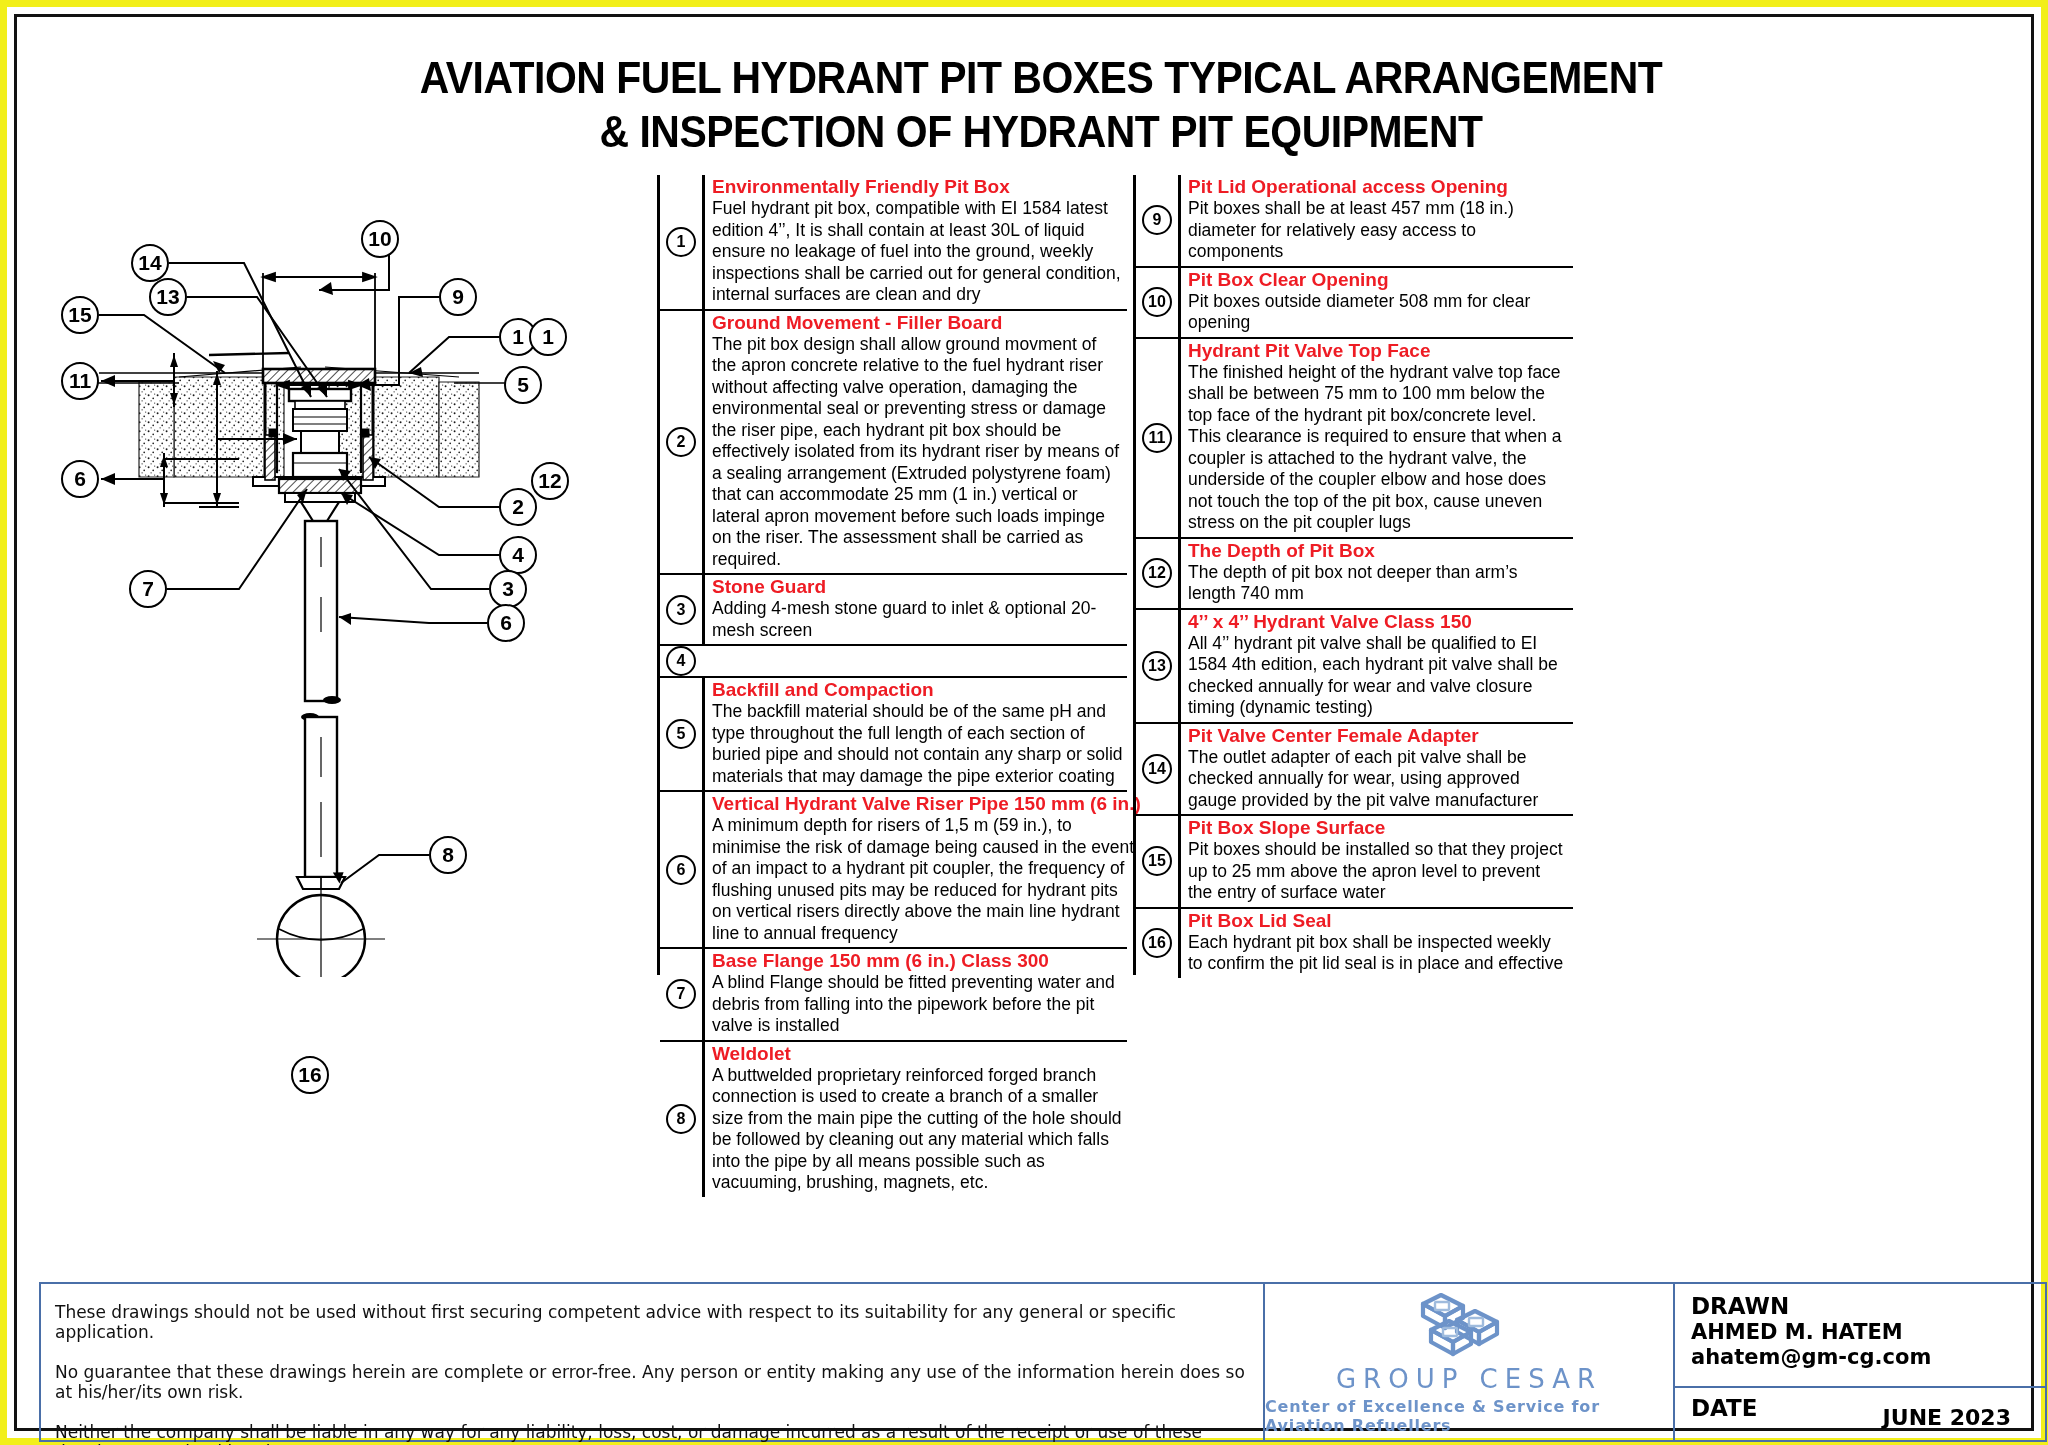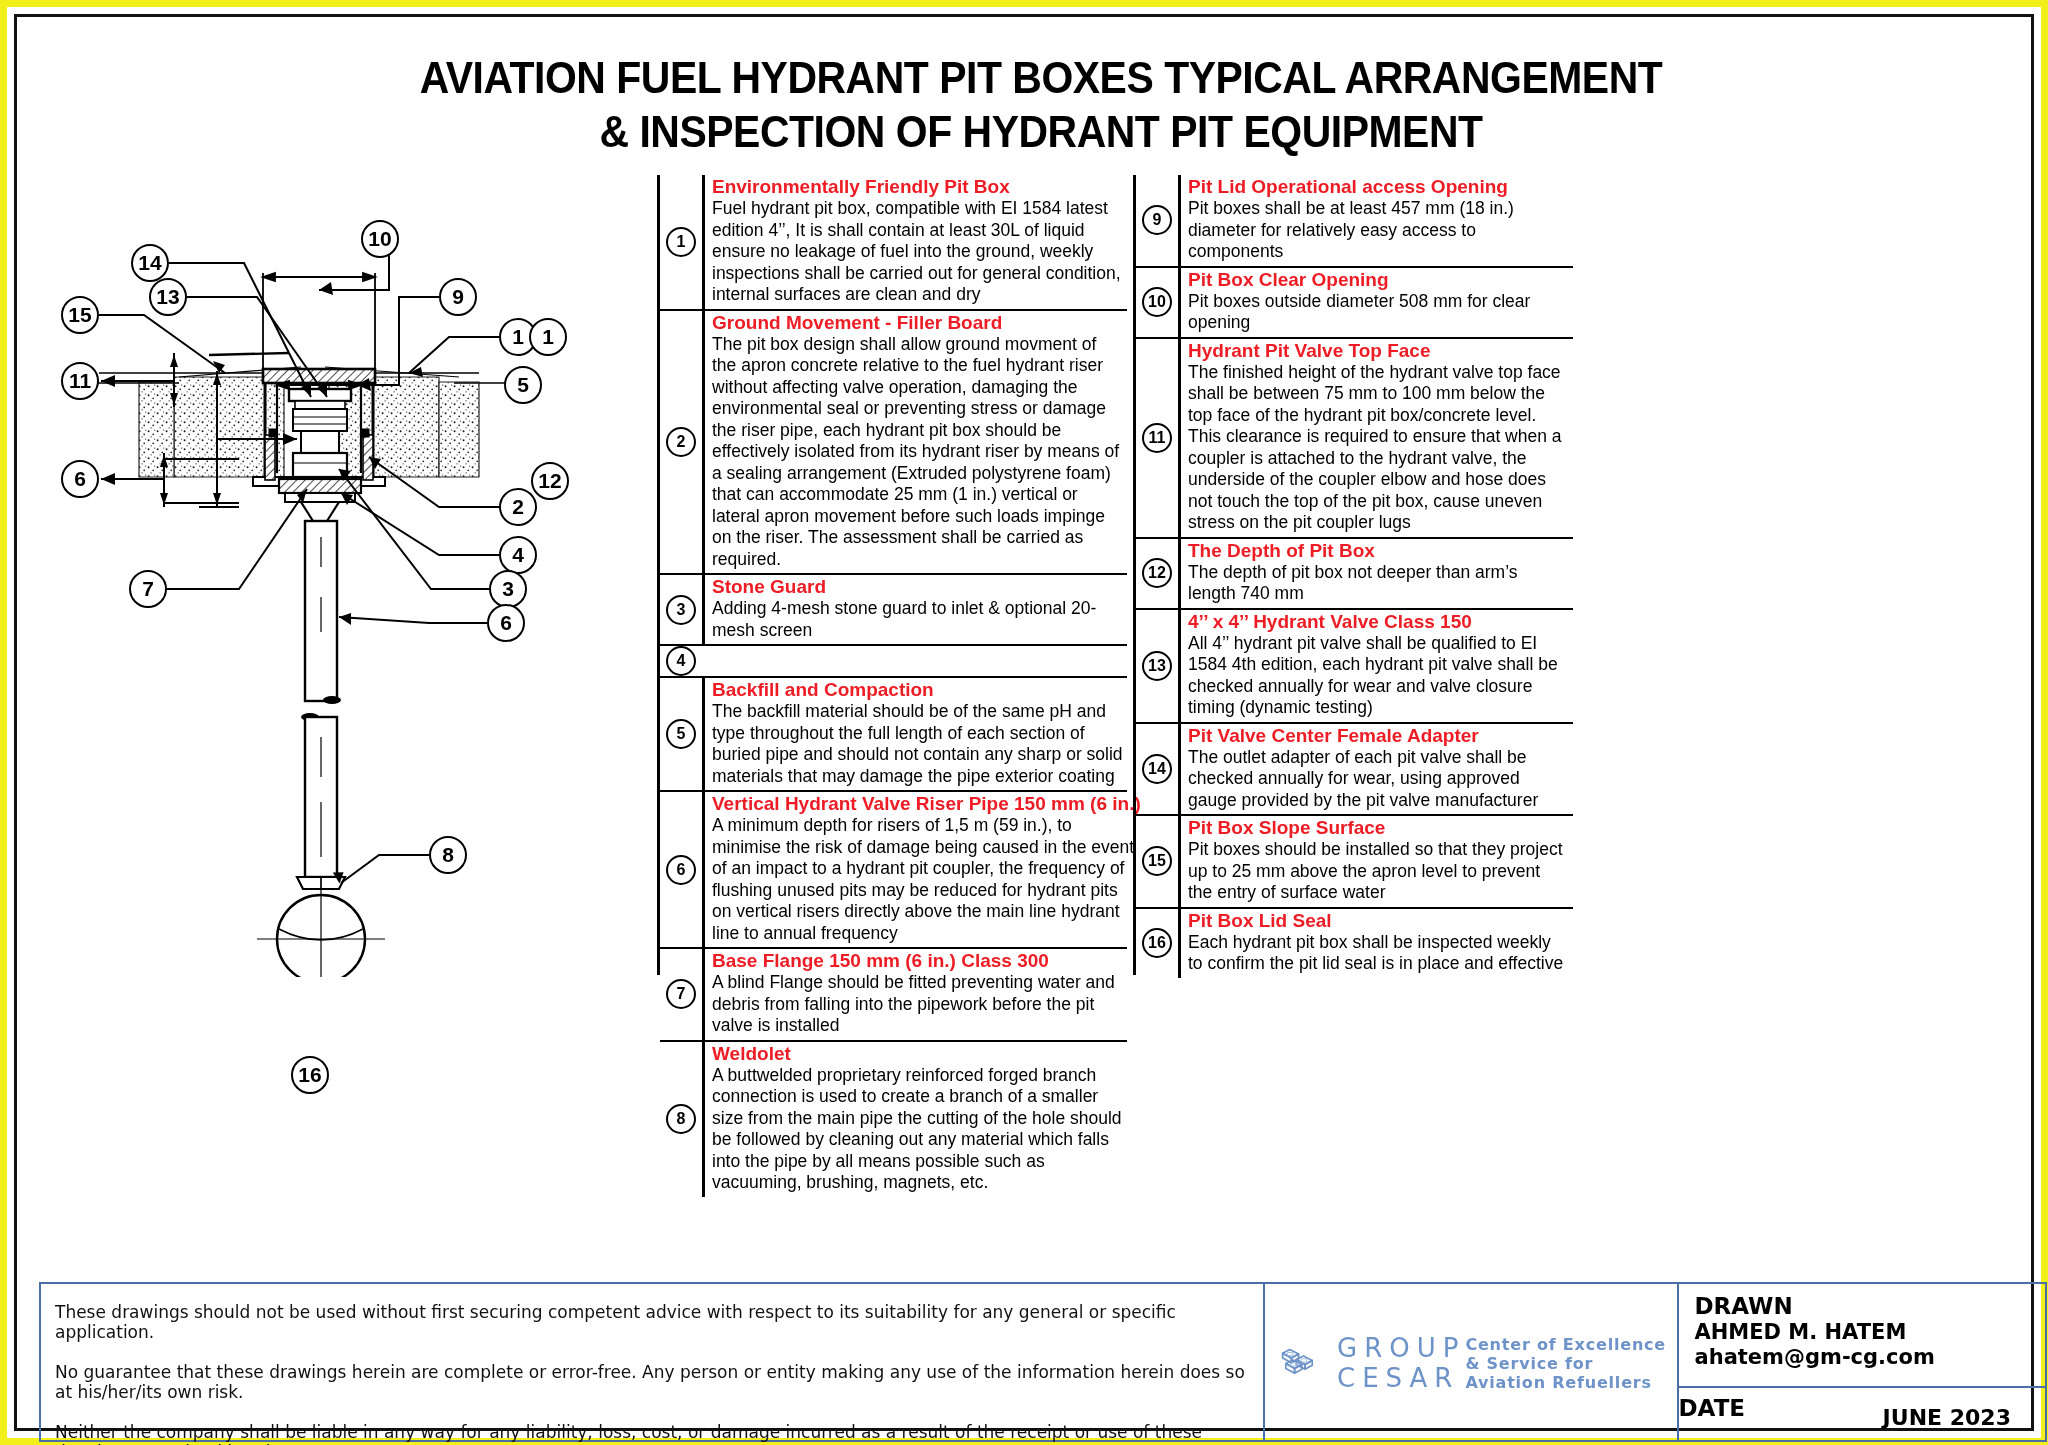--- a/index.html
+++ b/index.html
@@ -128,21 +128,21 @@
     font-size:17px;
     color:#111;
     font-family:"DejaVu Sans", sans-serif;
     line-height:20px;
   }
   #logo-cell{
     flex:0 0 410px;
     border-left:2px solid #4a6fa8;
     box-sizing:border-box;
     position:relative;
-    display:flex;flex-direction:row;align-items:center;justify-content:center;
+    display:flex;flex-direction:column;align-items:center;justify-content:center;
   }
   #logo-word{
     color:#6d93c9;
     font-size:26px;
     letter-spacing:7px;
     font-family:"DejaVu Sans", sans-serif;
     margin-top:2px;
   }
   #logo-tag{
     color:#6d93c9;
@@ -159,21 +159,21 @@
     display:flex;flex-direction:column;
   }
   #meta-drawn{
     flex:0 0 96px;
     padding:8px 0 16px 16px;
     box-sizing:border-box;
     border-bottom:2px solid #4a6fa8;
   }
   #meta-date{
     flex:1 1 auto;
-    padding:6px 0 0 0;
+    padding:6px 0 0 16px;
     box-sizing:border-box;
     position:relative;
   }
   .meta-lbl{font-weight:bold;font-size:23px;color:#000;font-family:"DejaVu Sans",sans-serif;line-height:28px;}
   .meta-val{font-weight:bold;font-size:21px;color:#000;font-family:"DejaVu Sans",sans-serif;line-height:25px;}
   #date-val{position:absolute;right:34px;bottom:10px;font-weight:bold;font-size:22px;font-family:"DejaVu Sans",sans-serif;}
 
   
   #dwg{position:absolute;left:0;top:0;}
   .lbl-jet{

